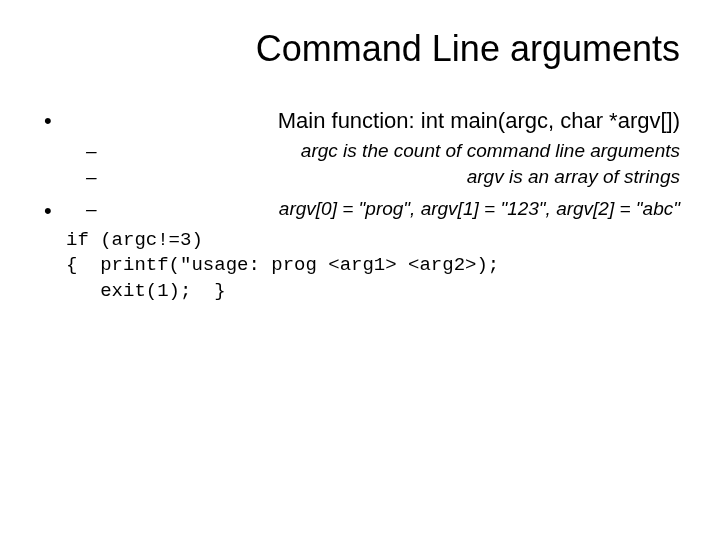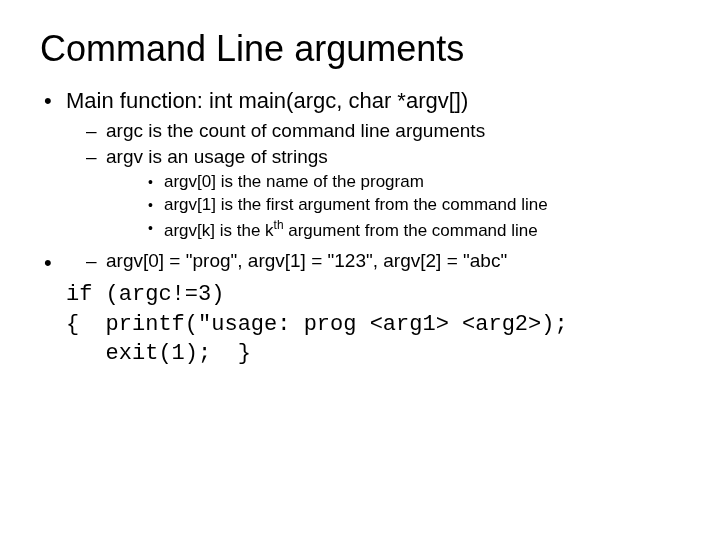--- a/index.html
+++ b/index.html
@@ -7,24 +7,24 @@
       width: 720px;
       height: 540px;
       background: #fff;
       font-family: Arial, Helvetica, sans-serif;
       color: #000;
       padding: 28px 40px;
     }
     .title {
       font-size: 36px;
       font-weight: normal;
-      text-align: left;
-      margin-bottom: 16px;
+      text-align: right;
+      margin-bottom: 36px;
     }
-    ul { list-style: none; }
+    ul { list-style: none; text-align: right; }
     .level1 > li {
       font-size: 22px;
       margin-bottom: 6px;
       padding-left: 26px;
       position: relative;
       line-height: 1.35;
     }
     .level1 > li::before {
       content: "•";
       position: absolute;
@@ -33,20 +33,21 @@
     }
     .level2 {
       margin-top: 2px;
     }
     .level2 > li {
       font-size: 19px;
       padding-left: 40px;
       position: relative;
       line-height: 1.35;
       margin-bottom: 1px;
+      font-style: italic;
     }
     .level2 > li::before {
       content: "–";
       position: absolute;
       left: 20px;
     }
     .level3 {
       margin-top: 1px;
     }
     .level3 > li {
@@ -57,45 +58,40 @@
     }
     .level3 > li::before {
       content: "•";
       position: absolute;
       left: 42px;
       font-size: 14px;
       top: 2px;
     }
     .code-block {
       font-family: "Courier New", Courier, monospace;
-      font-size: 22px;
+      font-size: 19px;
       padding-left: 26px;
       line-height: 1.35;
       white-space: pre;
       margin-top: 4px;
     }
     sup { font-size: 0.7em; }
   </style>
 </head>
 <body>
 
 <h1 class="title">Command Line arguments</h1>
 
 <ul class="level1">
   <li>
     <span>Main function: int main(argc, char *argv[])</span>
     <ul class="level2">
       <li>argc is the count of command line arguments</li>
       <li>
-        <span>argv is an usage of strings</span>
-        <ul class="level3">
-          <li>argv[0] is the name of the program</li>
-          <li>argv[1] is the first argument from the command line</li>
-          <li><span>argv[k] is the k</span><sup>th</sup><span> argument from the command line</span></li>
-        </ul>
+        <span>argv is an array of strings</span>
       </li>
     </ul>
   </li>
   <li>
     <ul class="level2">
       <li>argv[0] = "prog", argv[1] = "123", argv[2] = "abc"</li>
     </ul>
   </li>
 </ul>
 

